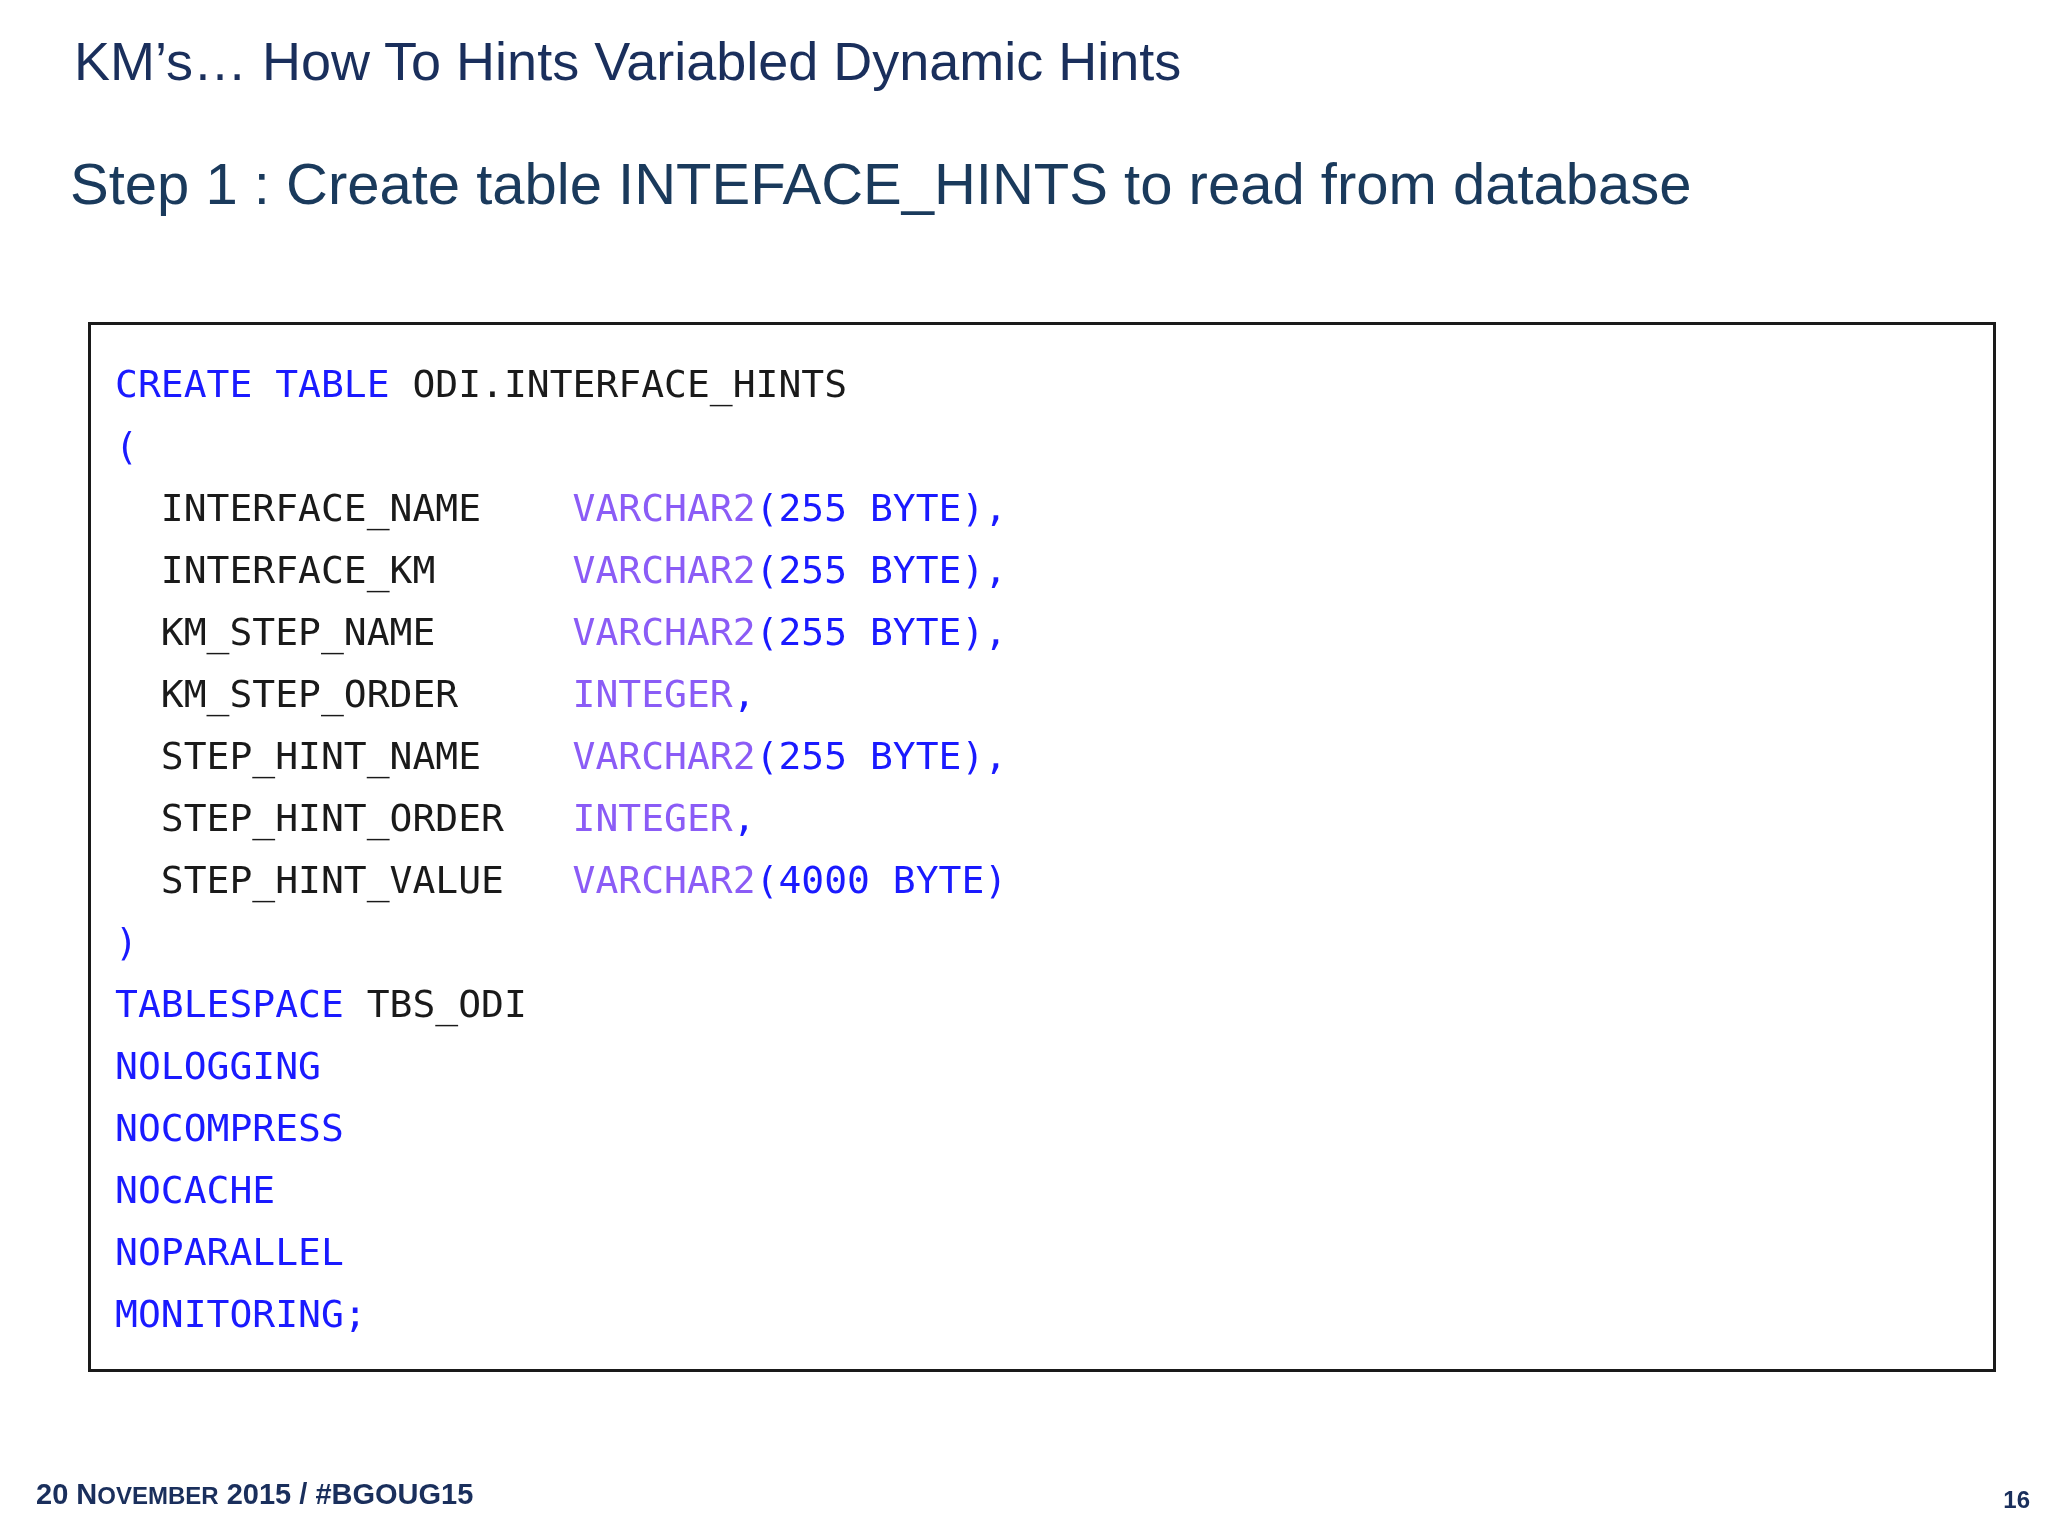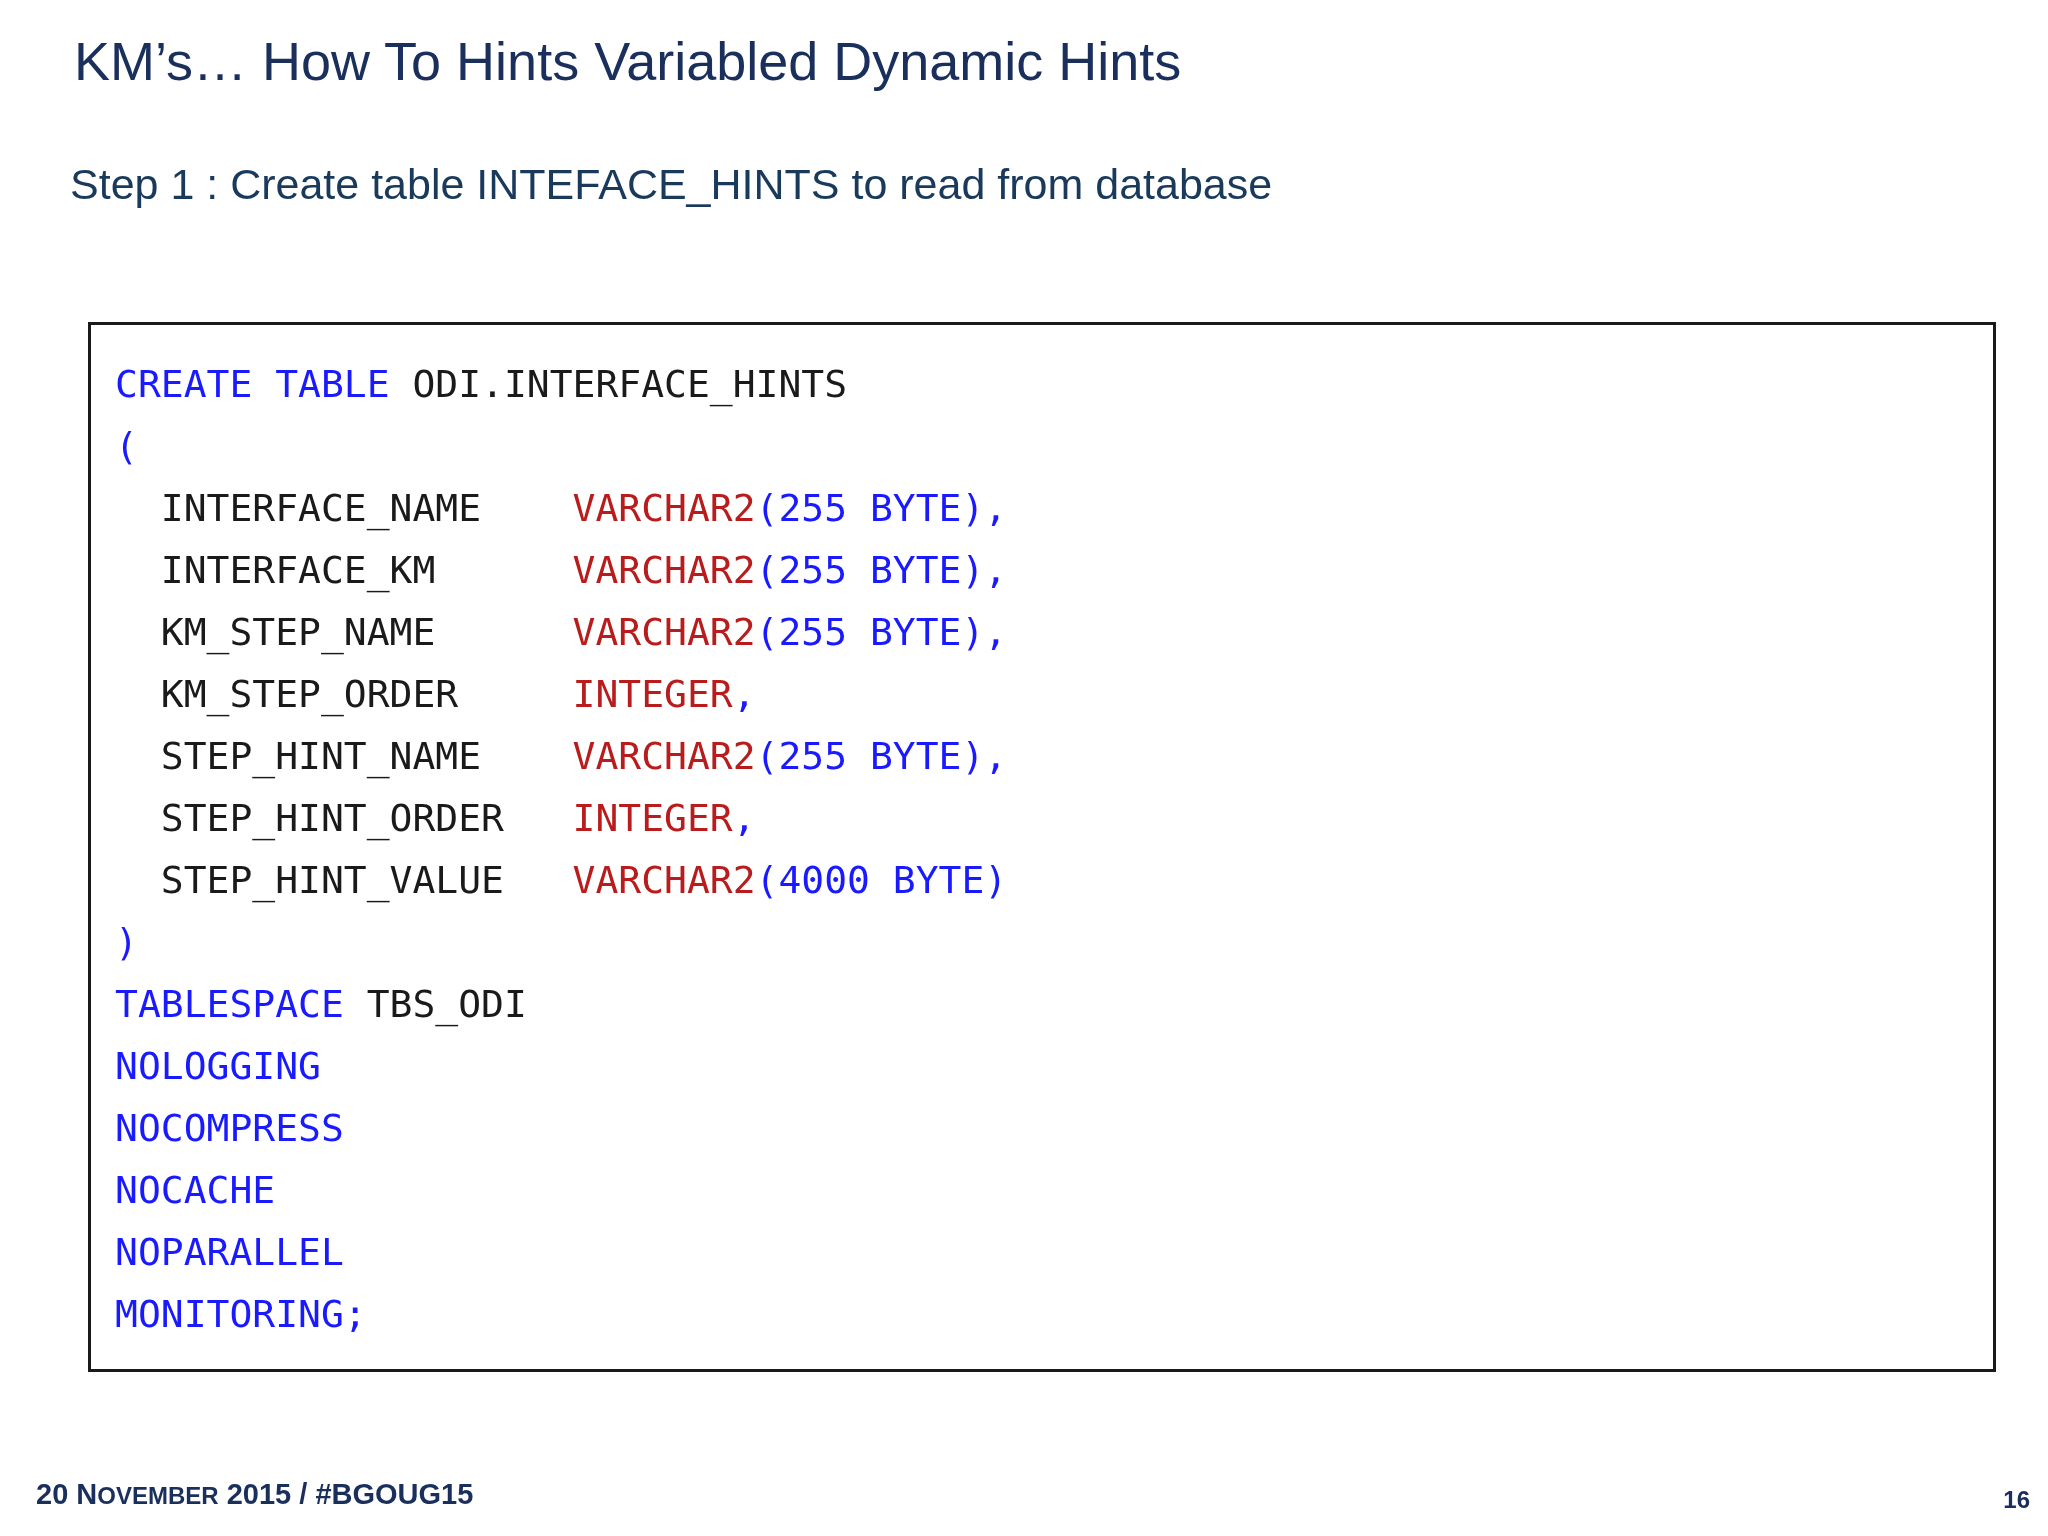--- a/index.html
+++ b/index.html
@@ -27,21 +27,21 @@
     white-space: nowrap;
     letter-spacing: 0px;
   }
 
   
   .slide-subtitle {
     position: absolute;
     left: 70px;
     top: 155px;
     font-family: "Liberation Sans", sans-serif;
-    font-size: 43px;
+    font-size: 58px;
     line-height: 58px;
     color: #1a3a5c;
     white-space: nowrap;
   }
 
   
   .code-box {
     position: absolute;
     left: 88px;
     top: 322px;
@@ -58,21 +58,21 @@
     font-size: 38px;
     line-height: 62px;
     white-space: pre;
     color: #1a1a1a;
   }
   .code-line {
     white-space: pre;
     height: 62px;
   }
   .tok-kw   { color: #1a1aff; }
-  .tok-type { color: #b91c1c; }
+  .tok-type { color: #8b5cf6; }
   .tok-punc { color: #1a1aff; }
   .tok-plain{ color: #1a1a1a; }
 
   
   .footer-text {
     position: absolute;
     left: 36px;
     top: 1478px;
     font-family: "Liberation Sans", sans-serif;
     font-size: 29px;

